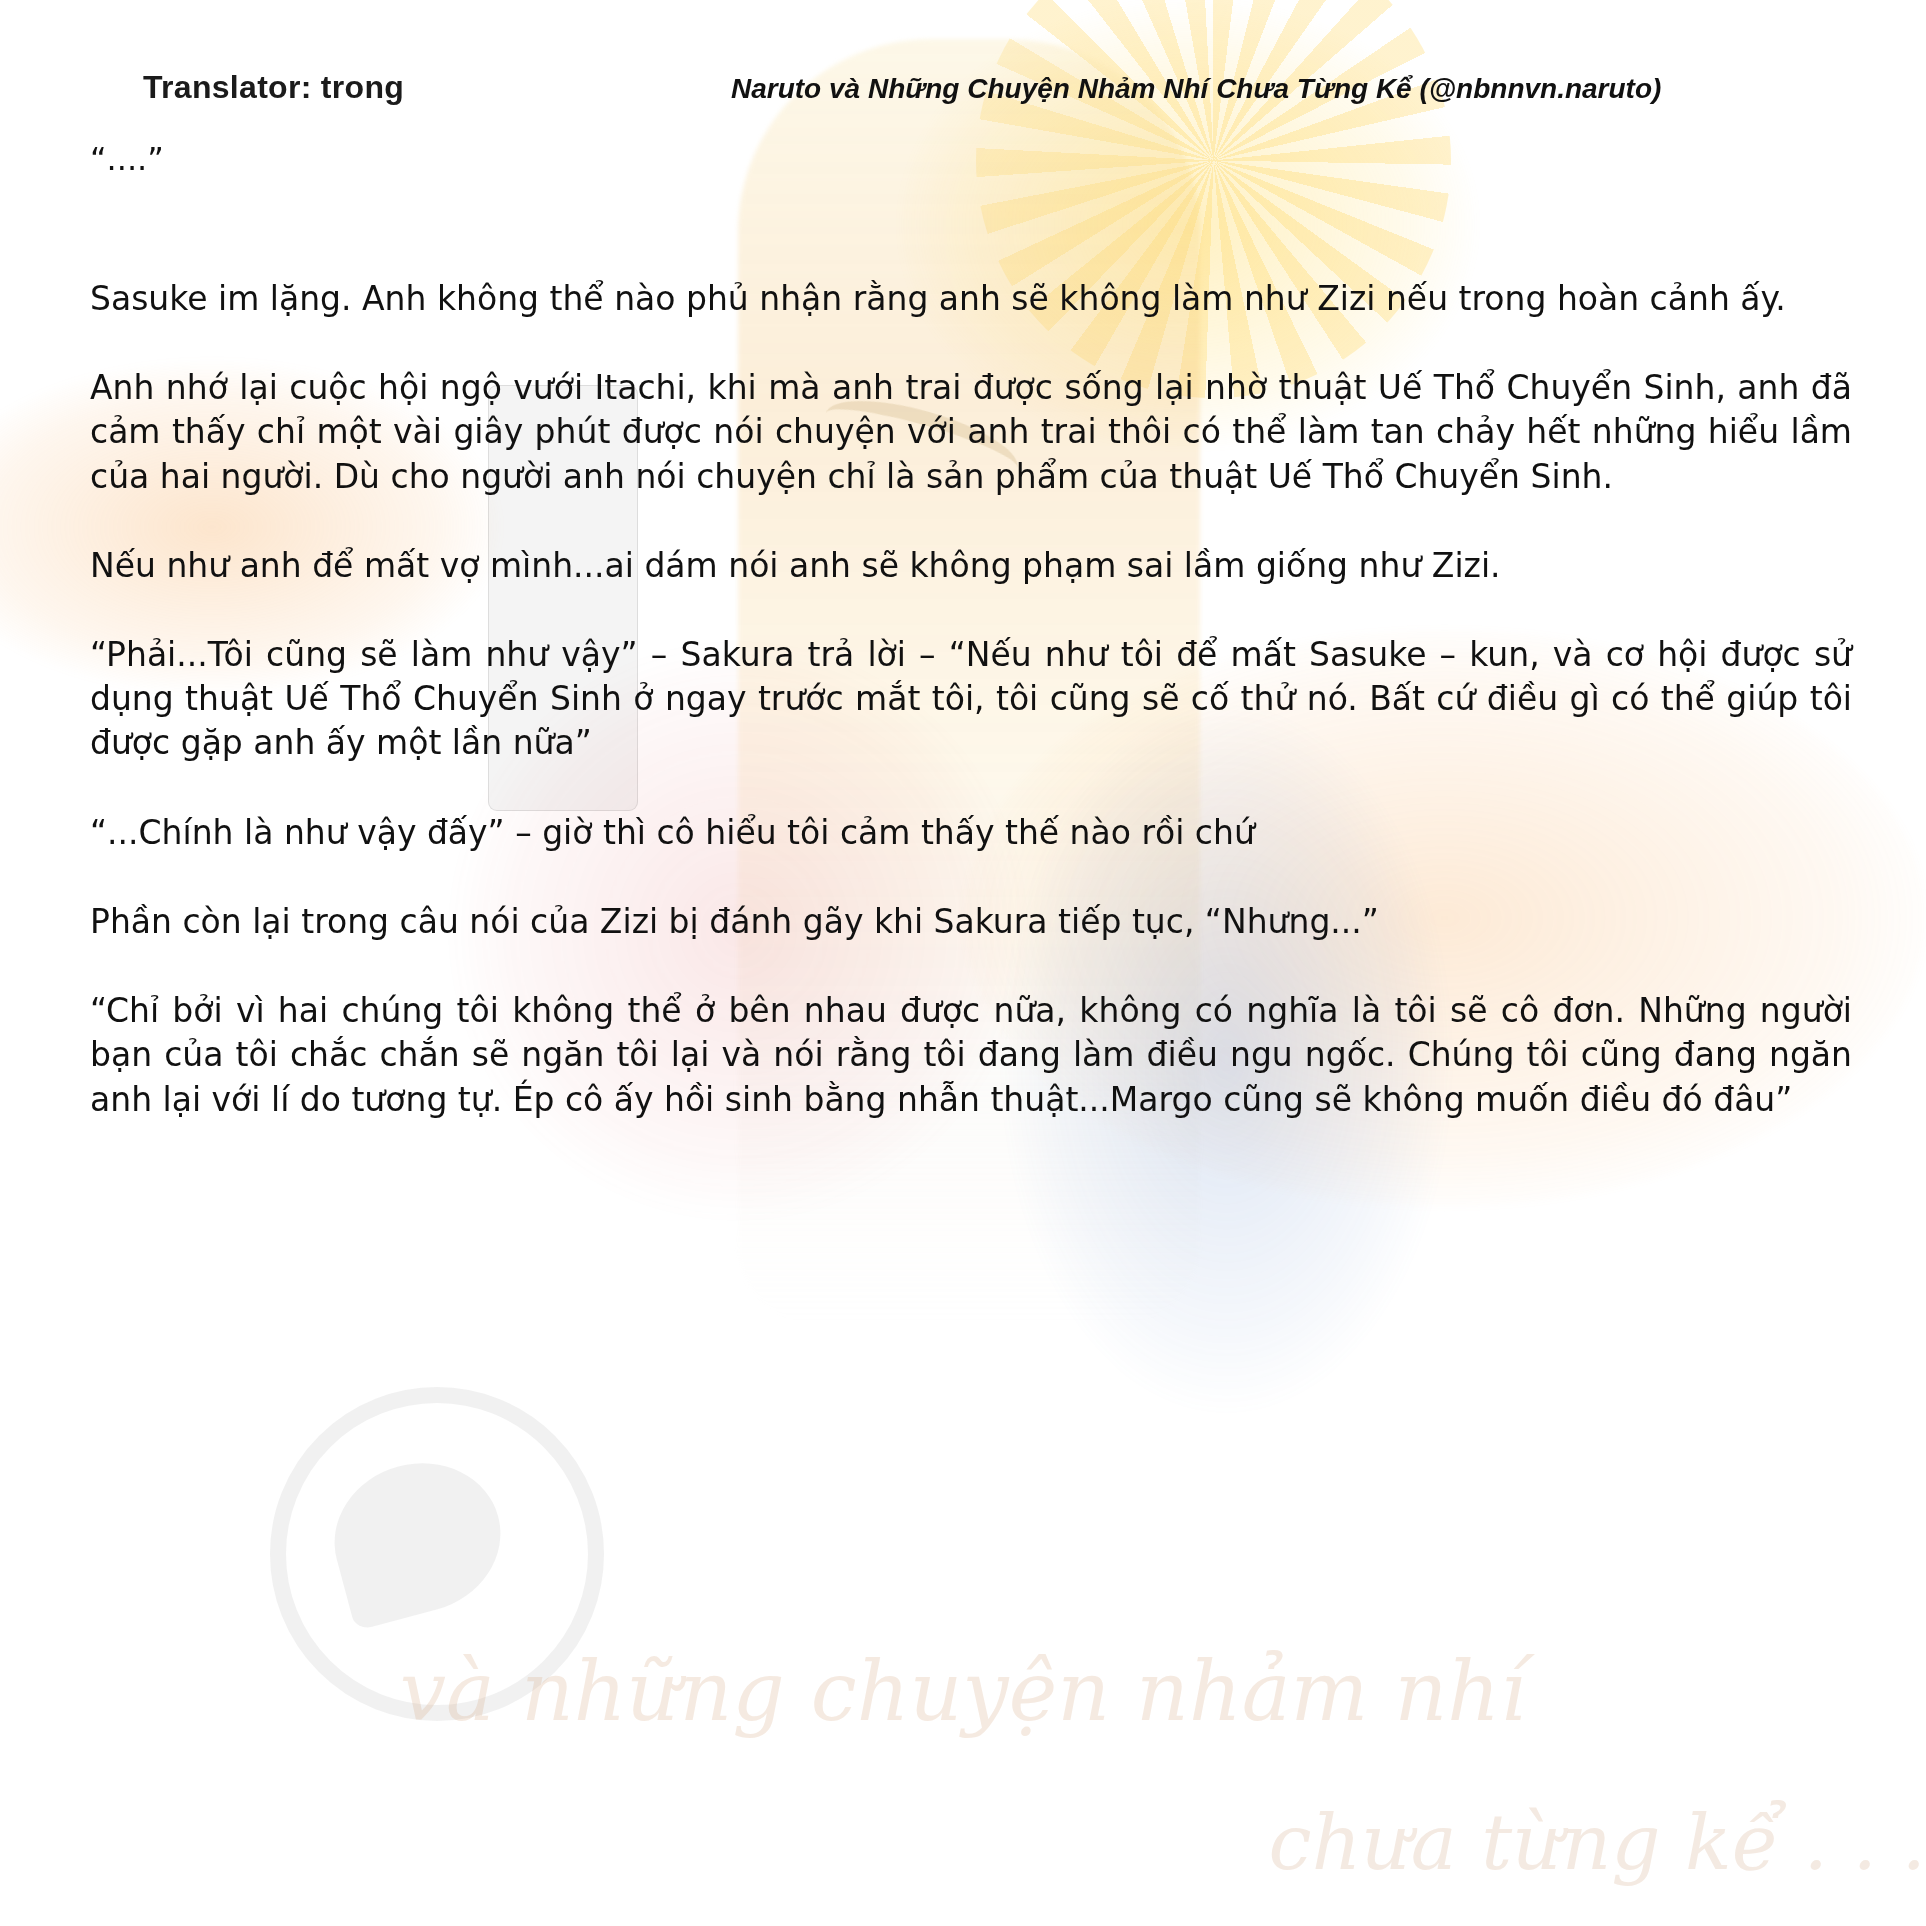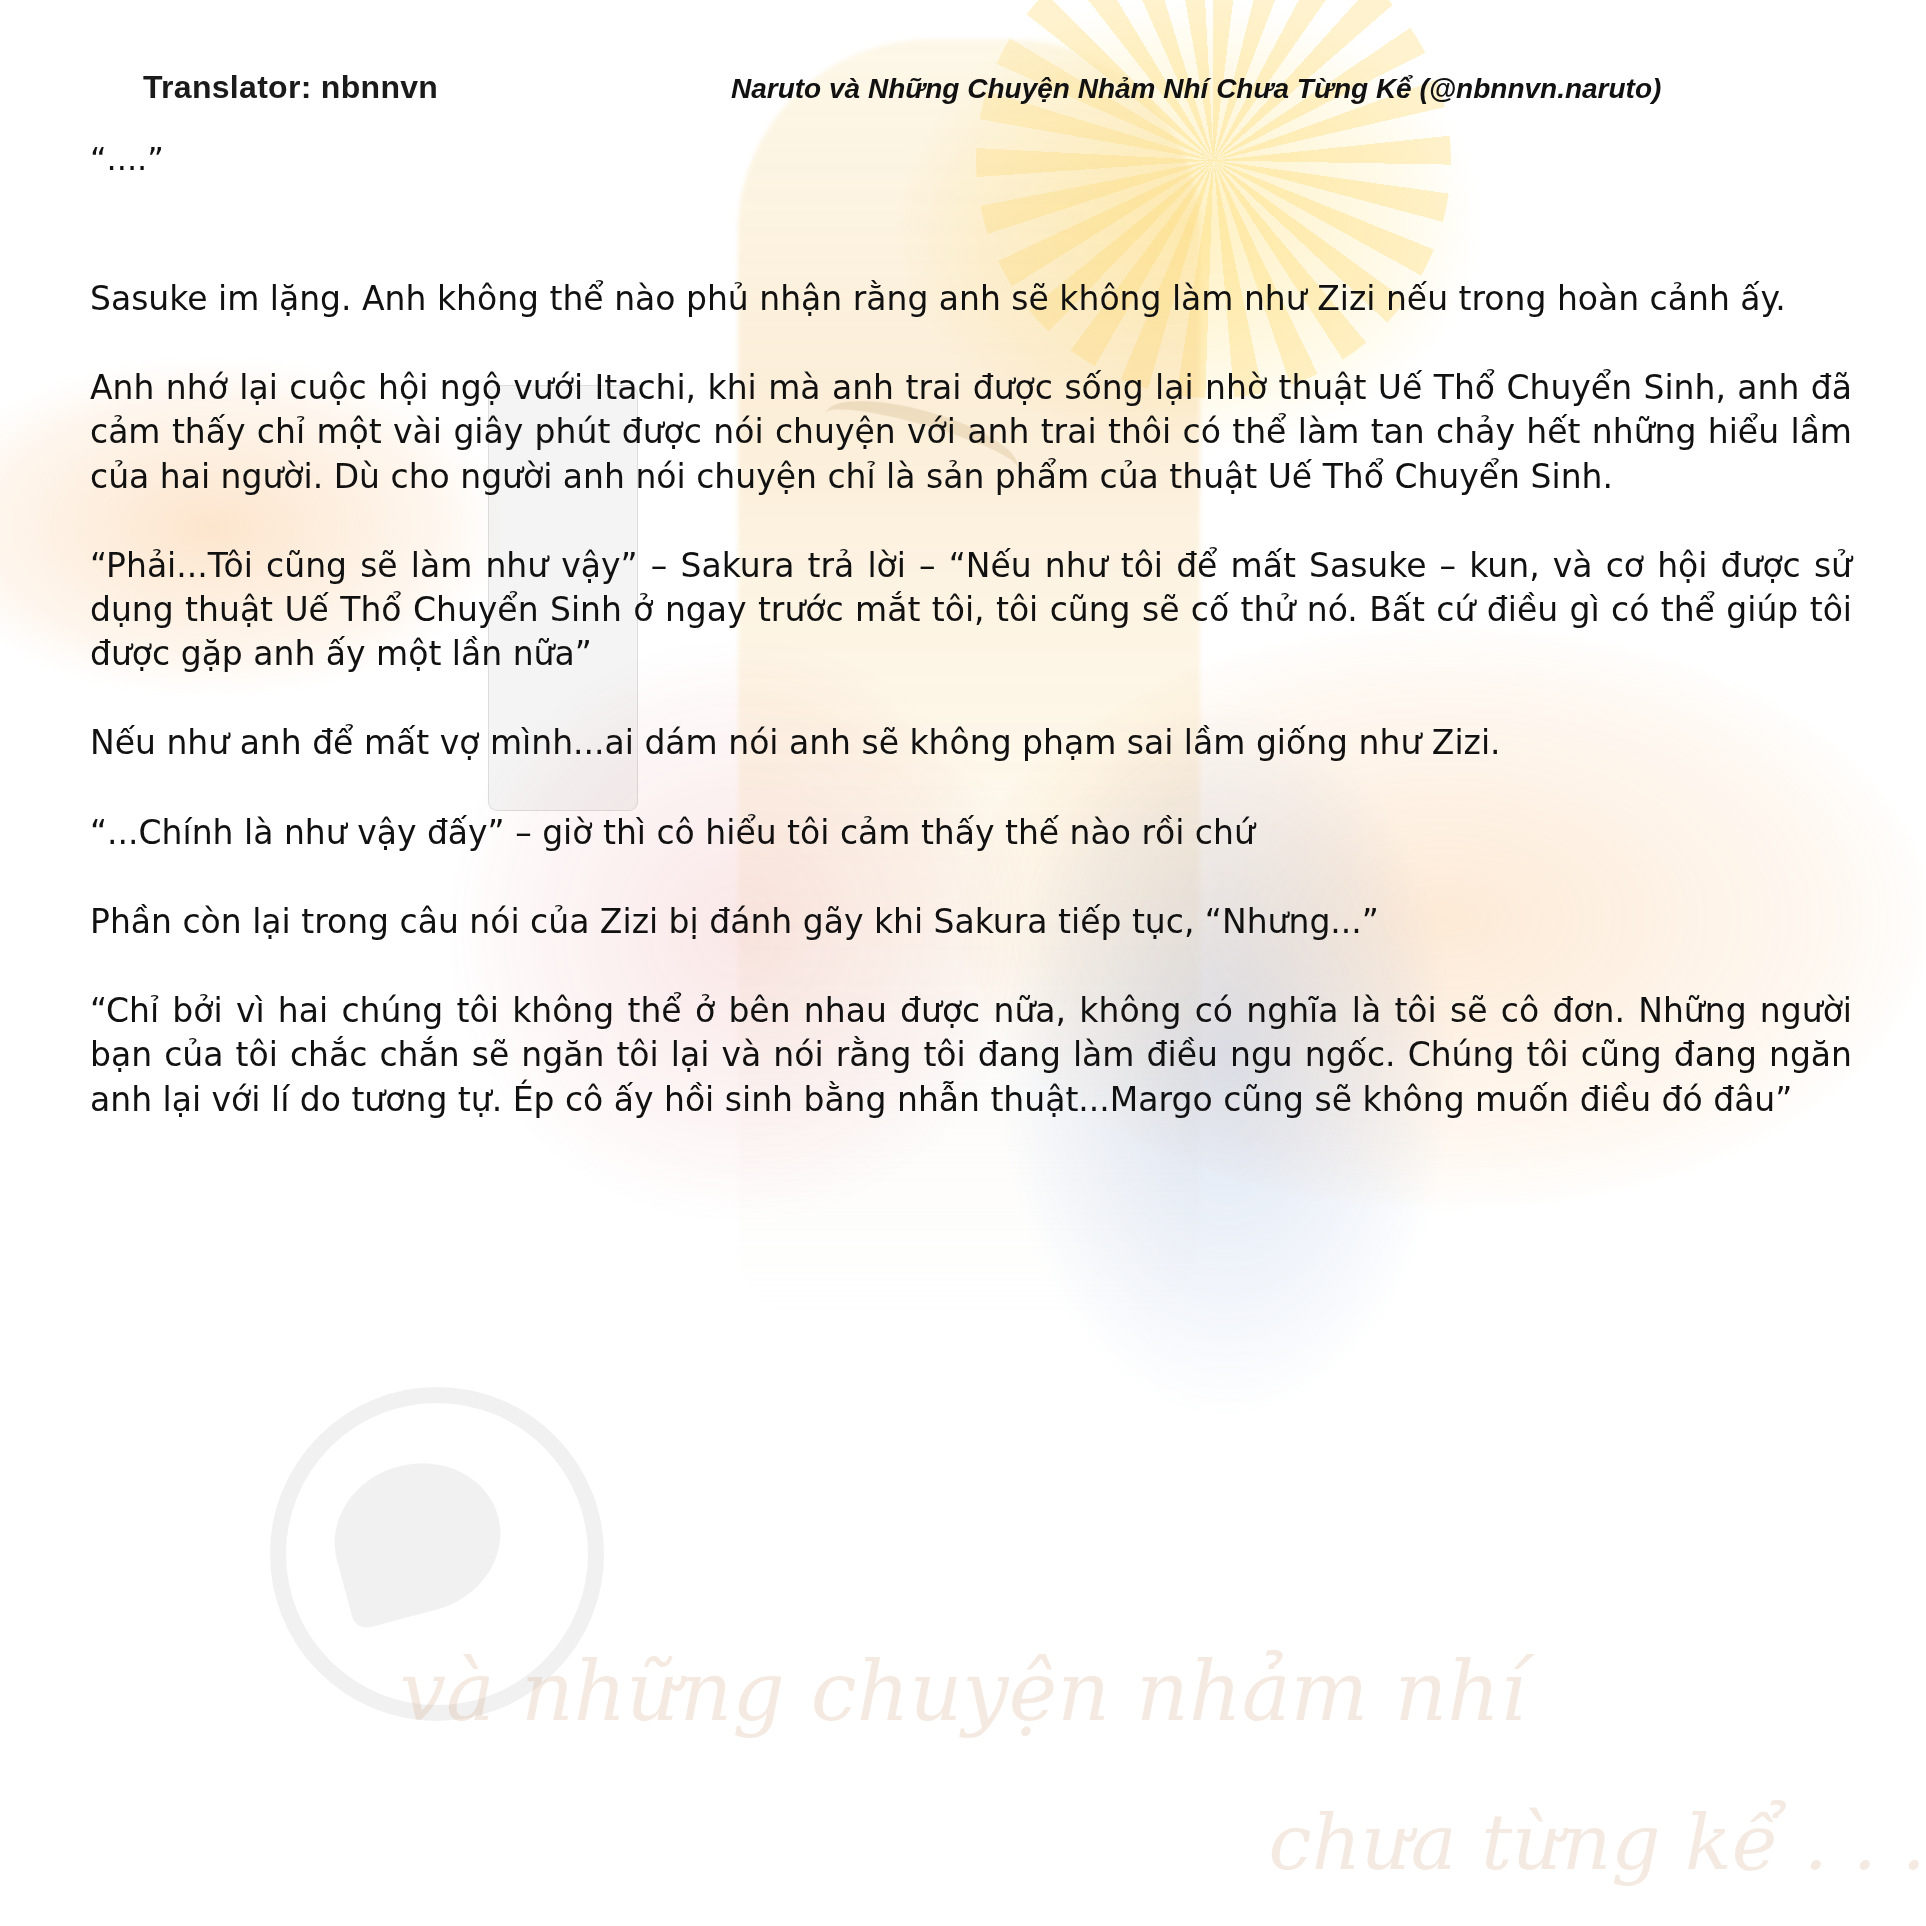--- a/index.html
+++ b/index.html
@@ -211,27 +211,27 @@
   <div class="blob blob-orange-2"></div>
   <div class="blob blob-red"></div>
   <div class="blob blob-blue"></div>
   <div class="wm-circle"></div>
   <div class="wm-leaf"></div>
   <div class="wm-script">và những chuyện nhảm nhí</div>
   <div class="wm-script2">chưa từng kể . . .</div>
 </div>
 
 <div class="header">
-  <div class="translator">Translator: nbnnvn</div>
+  <div class="translator">Translator: trong</div>
   <div class="credit">Naruto và Những Chuyện Nhảm Nhí Chưa Từng Kể (@nbnnvn.naruto)</div>
 </div>
 
 <div class="doc">
   <p class="para p-quote-open">“....”</p>
   <p class="para">Sasuke im lặng. Anh không thể nào phủ nhận rằng anh sẽ không làm như Zizi nếu trong hoàn cảnh ấy.</p>
   <p class="para">Anh nhớ lại cuộc hội ngộ vưới Itachi, khi mà anh trai được sống lại nhờ thuật Uế Thổ Chuyển Sinh, anh đã cảm thấy chỉ một vài giây phút được nói chuyện với anh trai thôi có thể làm tan chảy hết những hiểu lầm của hai người. Dù cho người anh nói chuyện chỉ là sản phẩm của thuật Uế Thổ Chuyển Sinh.</p>
+  <p class="para">Nếu như anh để mất vợ mình...ai dám nói anh sẽ không phạm sai lầm giống như Zizi.</p>
   <p class="para">“Phải...Tôi cũng sẽ làm như vậy” – Sakura trả lời – “Nếu như tôi để mất Sasuke – kun, và cơ hội được sử dụng thuật Uế Thổ Chuyển Sinh ở ngay trước mắt tôi, tôi cũng sẽ cố thử nó. Bất cứ điều gì có thể giúp tôi được gặp anh ấy một lần nữa”</p>
-  <p class="para">Nếu như anh để mất vợ mình...ai dám nói anh sẽ không phạm sai lầm giống như Zizi.</p>
   <p class="para">“...Chính là như vậy đấy” – giờ thì cô hiểu tôi cảm thấy thế nào rồi chứ</p>
   <p class="para">Phần còn lại trong câu nói của Zizi bị đánh gãy khi Sakura tiếp tục, “Nhưng...”</p>
   <p class="para last">“Chỉ bởi vì hai chúng tôi không thể ở bên nhau được nữa, không có nghĩa là tôi sẽ cô đơn. Những người bạn của tôi chắc chắn sẽ ngăn tôi lại và nói rằng tôi đang làm điều ngu ngốc. Chúng tôi cũng đang ngăn anh lại với lí do tương tự. Ép cô ấy hồi sinh bằng nhẫn thuật...Margo cũng sẽ không muốn điều đó đâu”</p>
 </div>
 
 
 </body></html>

